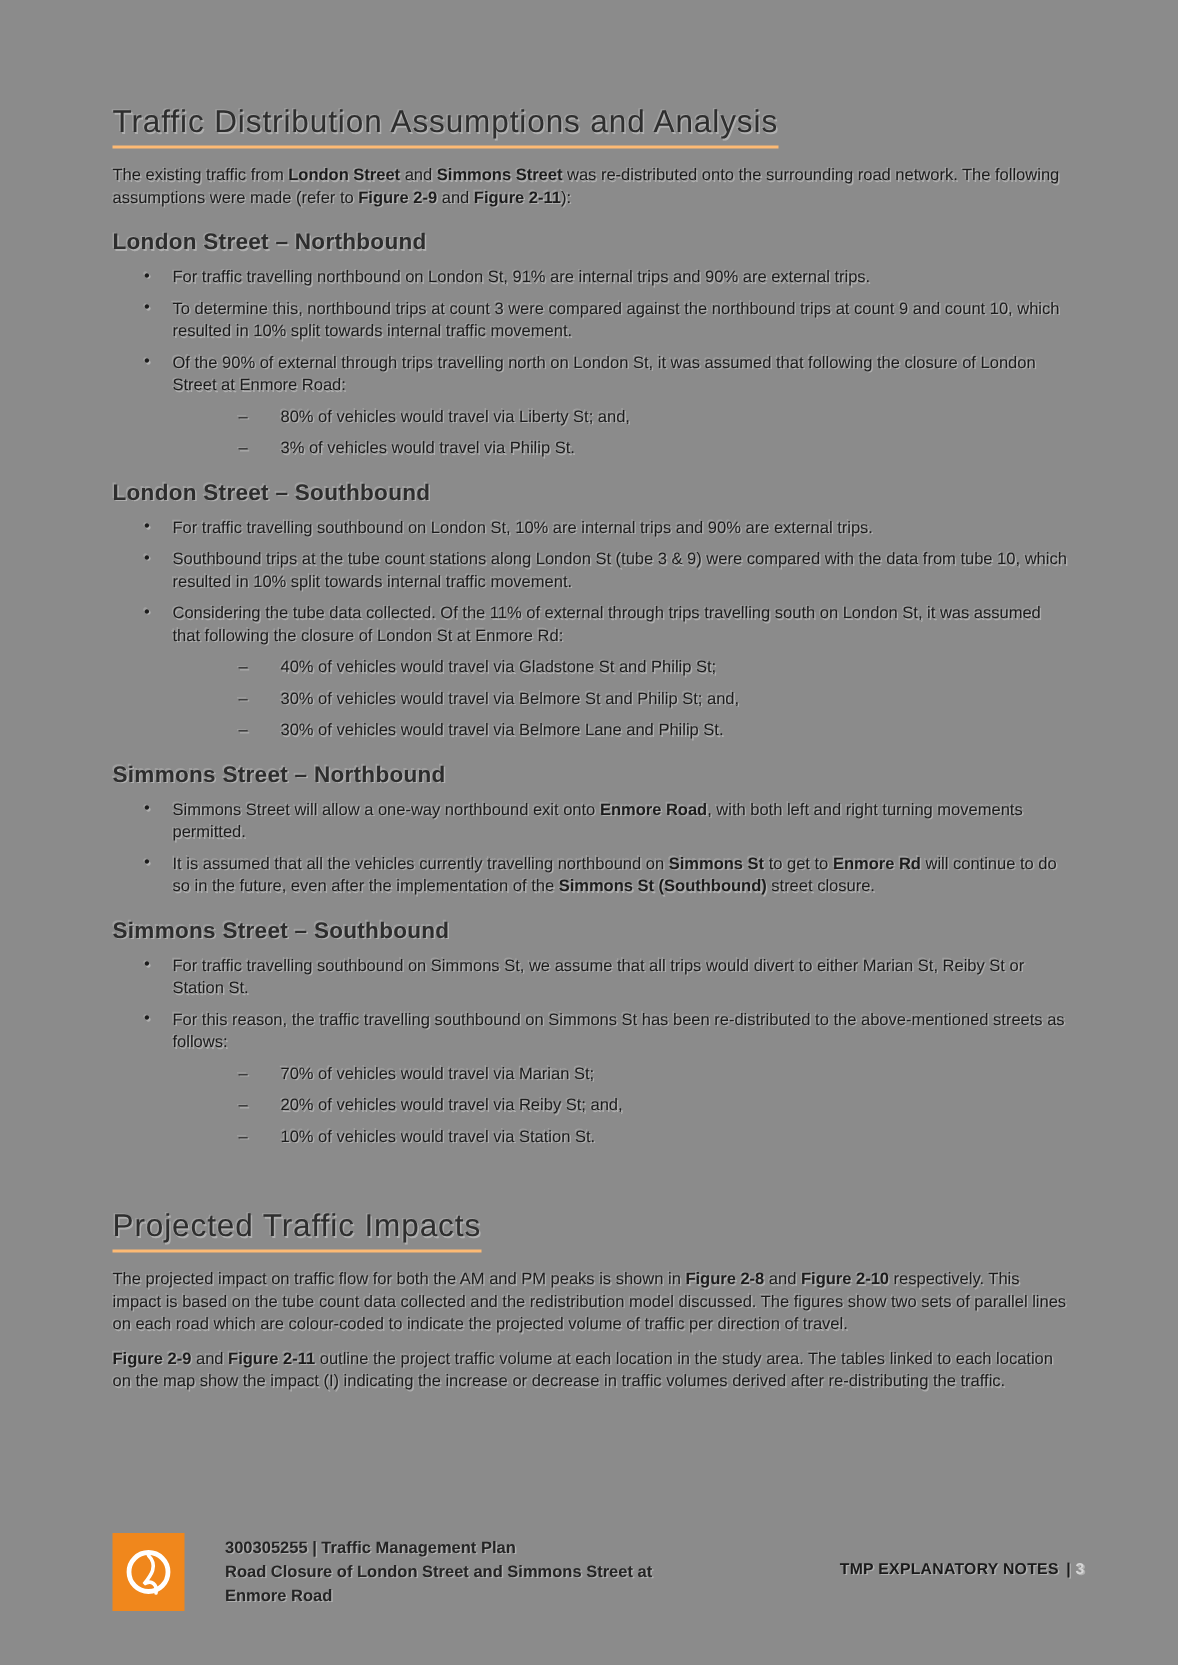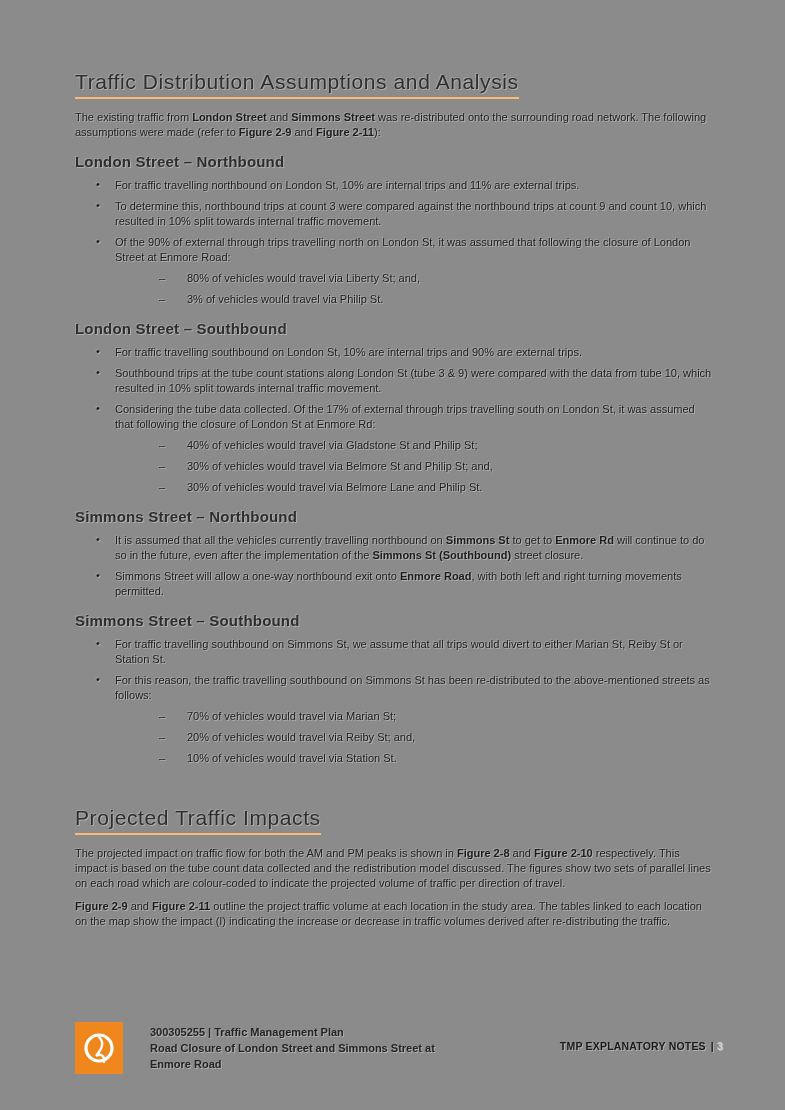--- a/index.html
+++ b/index.html
@@ -60,49 +60,49 @@
 <body>
 
 <div class="content">
 
   <div>
     <div class="h1">Traffic Distribution Assumptions and Analysis</div>
     <div class="para"><span>The existing traffic from </span><span class="b">London Street</span><span> and </span><span class="b">Simmons Street</span><span> was re-distributed onto the surrounding road network. The following assumptions were made (refer to </span><span class="b">Figure 2-9</span><span> and </span><span class="b">Figure 2-11</span><span>):</span></div>
 
     <div class="h2">London Street – Northbound</div>
     <ul class="bullets">
-      <li>For traffic travelling northbound on London St, 10% are internal trips and 11% are external trips.</li>
+      <li>For traffic travelling northbound on London St, 91% are internal trips and 90% are external trips.</li>
       <li>To determine this, northbound trips at count 3 were compared against the northbound trips at count 9 and count 10, which resulted in 10% split towards internal traffic movement.</li>
       <li>
         <span>Of the 90% of external through trips travelling north on London St, it was assumed that following the closure of London Street at Enmore Road:</span>
         <ul class="subs">
           <li>80% of vehicles would travel via Liberty St; and,</li>
           <li>3% of vehicles would travel via Philip St.</li>
         </ul>
       </li>
     </ul>
 
     <div class="h2">London Street – Southbound</div>
     <ul class="bullets">
       <li>For traffic travelling southbound on London St, 10% are internal trips and 90% are external trips.</li>
       <li>Southbound trips at the tube count stations along London St (tube 3 &amp; 9) were compared with the data from tube 10, which resulted in 10% split towards internal traffic movement.</li>
       <li>
-        <span>Considering the tube data collected. Of the 17% of external through trips travelling south on London St, it was assumed that following the closure of London St at Enmore Rd:</span>
+        <span>Considering the tube data collected. Of the 11% of external through trips travelling south on London St, it was assumed that following the closure of London St at Enmore Rd:</span>
         <ul class="subs">
           <li>40% of vehicles would travel via Gladstone St and Philip St;</li>
           <li>30% of vehicles would travel via Belmore St and Philip St; and,</li>
           <li>30% of vehicles would travel via Belmore Lane and Philip St.</li>
         </ul>
       </li>
     </ul>
 
     <div class="h2">Simmons Street – Northbound</div>
     <ul class="bullets">
+      <li><span>Simmons Street will allow a one-way northbound exit onto </span><span class="b">Enmore Road</span><span>, with both left and right turning movements permitted.</span></li>
       <li><span>It is assumed that all the vehicles currently travelling northbound on </span><span class="b">Simmons St</span><span> to get to </span><span class="b">Enmore Rd</span><span> will continue to do so in the future, even after the implementation of the </span><span class="b">Simmons St (Southbound)</span><span> street closure.</span></li>
-      <li><span>Simmons Street will allow a one-way northbound exit onto </span><span class="b">Enmore Road</span><span>, with both left and right turning movements permitted.</span></li>
     </ul>
 
     <div class="h2">Simmons Street – Southbound</div>
     <ul class="bullets">
       <li>For traffic travelling southbound on Simmons St, we assume that all trips would divert to either Marian St, Reiby St or Station St.</li>
       <li>
         <span>For this reason, the traffic travelling southbound on Simmons St has been re-distributed to the above-mentioned streets as follows:</span>
         <ul class="subs">
           <li>70% of vehicles would travel via Marian St;</li>
           <li>20% of vehicles would travel via Reiby St; and,</li>

